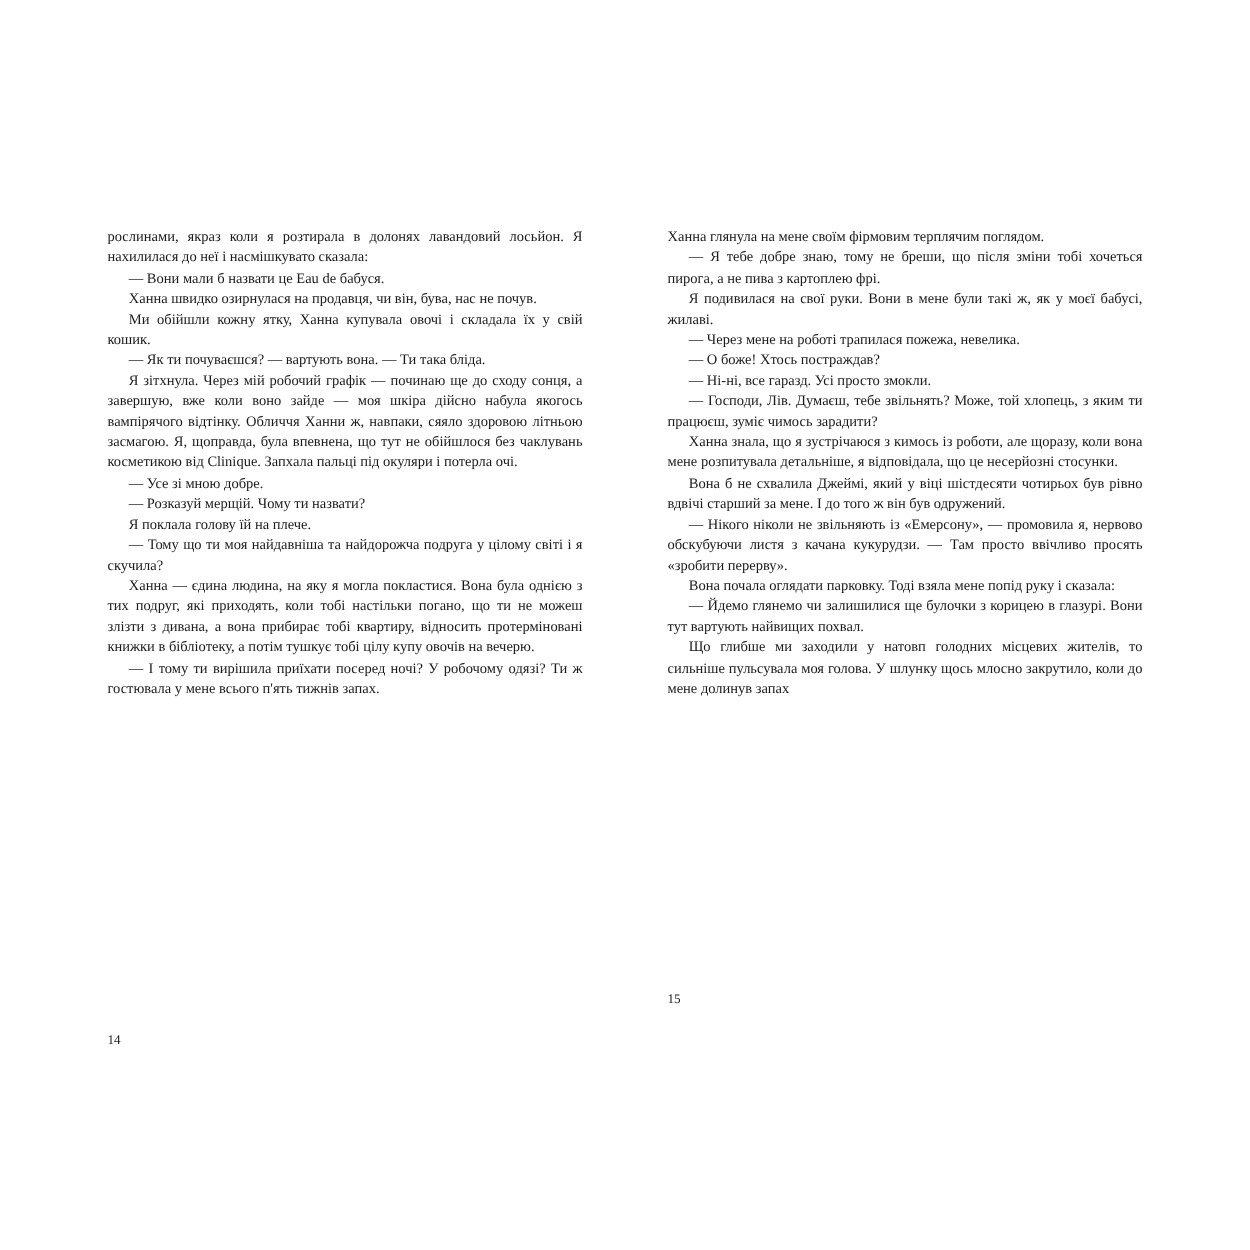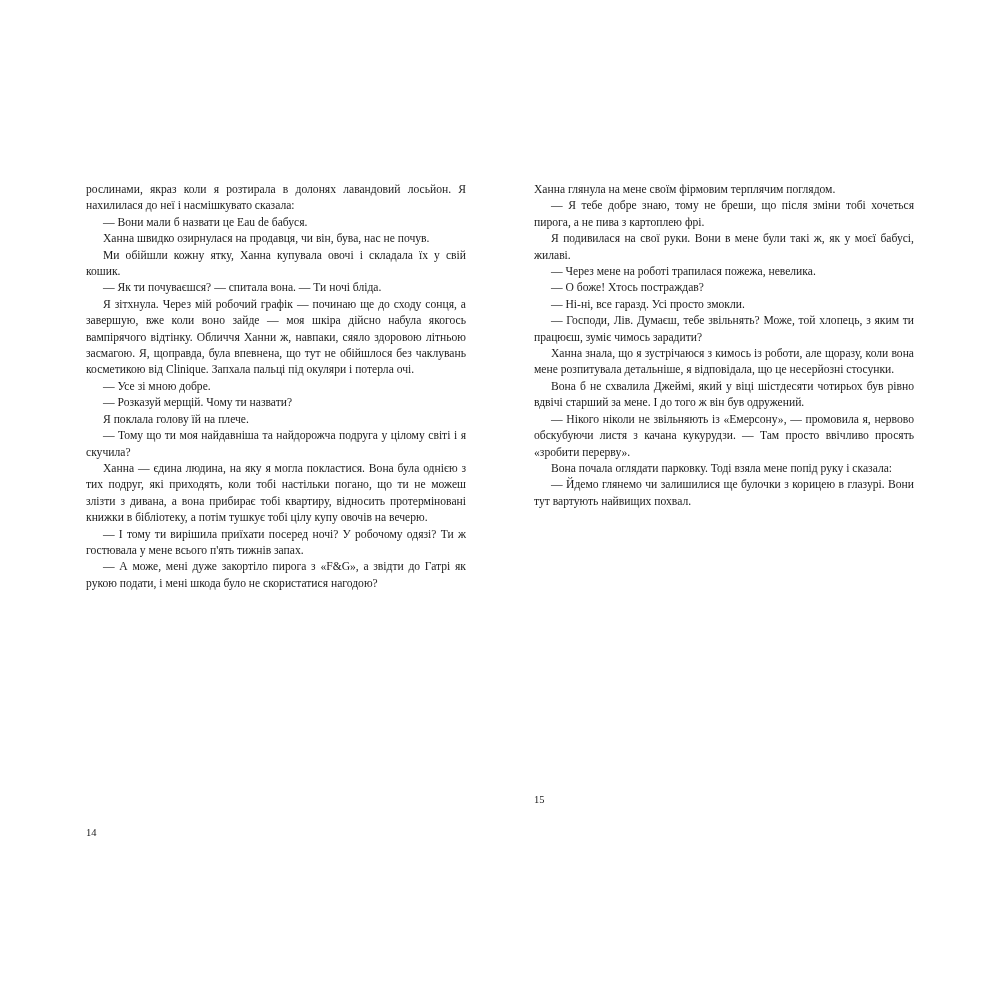--- a/index.html
+++ b/index.html
@@ -68,45 +68,45 @@
 
 <div class="book-spread">
   <div class="pages">
 
     <div class="page left-page">
       <div class="page-body">
         <p class="noind"><span>рослинами, якраз коли я розтирала в долонях лавандовий лосьйон. Я нахилилася до неї і насмішкувато сказала:</span></p>
         <p class="ind"><span>— Вони мали б назвати це </span><span class="it">Eau de</span><span> бабуся.</span></p>
         <p class="ind"><span>Ханна швидко озирнулася на продавця, чи він, бува, нас не почув.</span></p>
         <p class="ind"><span>Ми обійшли кожну ятку, Ханна купувала овочі і складала їх у свій кошик.</span></p>
-        <p class="ind"><span>— Як ти почуваєшся? — спитала вона. — Ти ночі бліда.</span></p>
+        <p class="ind"><span>— Як ти почуваєшся? — вартують вона. — Ти така бліда.</span></p>
         <p class="ind"><span>Я зітхнула. Через мій робочий графік — починаю ще до сходу сонця, а завершую, вже коли воно зайде — моя шкіра дійсно набула якогось вампірячого відтінку. Обличчя Ханни ж, навпаки, сяяло здоровою літньою засмагою. Я, щоправда, була впевнена, що тут не обійшлося без чаклувань косметикою від </span><span class="it">Clinique</span><span>. Запхала пальці під окуляри і потерла очі.</span></p>
         <p class="ind"><span>— Усе зі мною добре.</span></p>
         <p class="ind"><span>— Розказуй мерщій. Чому ти назвати?</span></p>
         <p class="ind"><span>Я поклала голову їй на плече.</span></p>
         <p class="ind"><span>— Тому що ти моя найдавніша та найдорожча подруга у цілому світі і я скучила?</span></p>
         <p class="ind"><span>Ханна — єдина людина, на яку я могла покластися. Вона була однією з тих подруг, які приходять, коли тобі настільки погано, що ти не можеш злізти з дивана, а вона прибирає тобі квартиру, відносить протерміновані книжки в бібліотеку, а потім тушкує тобі цілу купу овочів на вечерю.</span></p>
         <p class="ind"><span>— І тому ти вирішила приїхати посеред ночі? У робочому одязі? Ти ж гостювала у мене всього п'ять тижнів запах.</span></p>
-        <p class="ind"><span>— А може, мені дуже закортіло пирога з «F&amp;G», а звідти до Гатрі як рукою подати, і мені шкода було не скористатися нагодою?</span></p>
       </div>
       <div class="folio">14</div>
     </div>
 
     <div class="page right-page">
       <div class="page-body">
         <p class="noind"><span>Ханна глянула на мене своїм фірмовим терплячим поглядом.</span></p>
         <p class="ind"><span>— Я тебе добре знаю, тому не бреши, що після зміни тобі хочеться пирога, а не пива з картоплею фрі.</span></p>
         <p class="ind"><span>Я подивилася на свої руки. Вони в мене були такі ж, як у моєї бабусі, жилаві.</span></p>
         <p class="ind"><span>— Через мене на роботі трапилася пожежа, невелика.</span></p>
         <p class="ind"><span>— О боже! Хтось постраждав?</span></p>
         <p class="ind"><span>— Ні-ні, все гаразд. Усі просто змокли.</span></p>
         <p class="ind"><span>— Господи, Лів. Думаєш, тебе звільнять? Може, той хлопець, з яким ти працюєш, зуміє чимось зарадити?</span></p>
         <p class="ind"><span>Ханна знала, що я зустрічаюся з кимось із роботи, але щоразу, коли вона мене розпитувала детальніше, я відповідала, що це несерйозні стосунки.</span></p>
         <p class="ind"><span>Вона б не схвалила Джеймі, який у віці шістдесяти чотирьох був рівно вдвічі старший за мене. І до того ж він був одружений.</span></p>
         <p class="ind"><span>— Нікого ніколи не звільняють із «Емерсону», — промовила я, нервово обскубуючи листя з качана кукурудзи. — Там просто ввічливо просять «зробити перерву».</span></p>
         <p class="ind"><span>Вона почала оглядати парковку. Тоді взяла мене попід руку і сказала:</span></p>
         <p class="ind"><span>— Йдемо глянемо чи залишилися ще булочки з корицею в глазурі. Вони тут вартують найвищих похвал.</span></p>
+        <p class="ind"><span>Що глибше ми заходили у натовп голодних місцевих жителів, то сильніше пульсувала моя голова. У шлунку щось млосно закрутило, коли до мене долинув запах</span></p>
       </div>
       <div class="folio">15</div>
     </div>
 
   </div>
 </div>
 
 </body></html>

